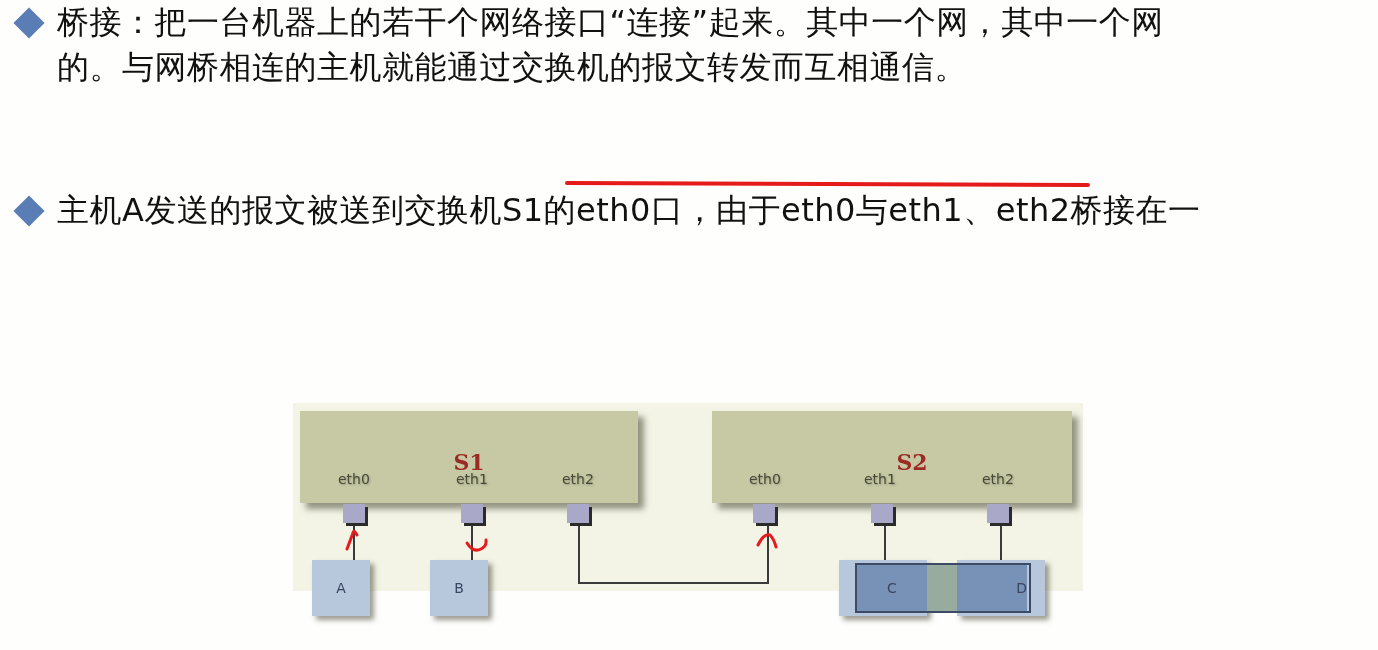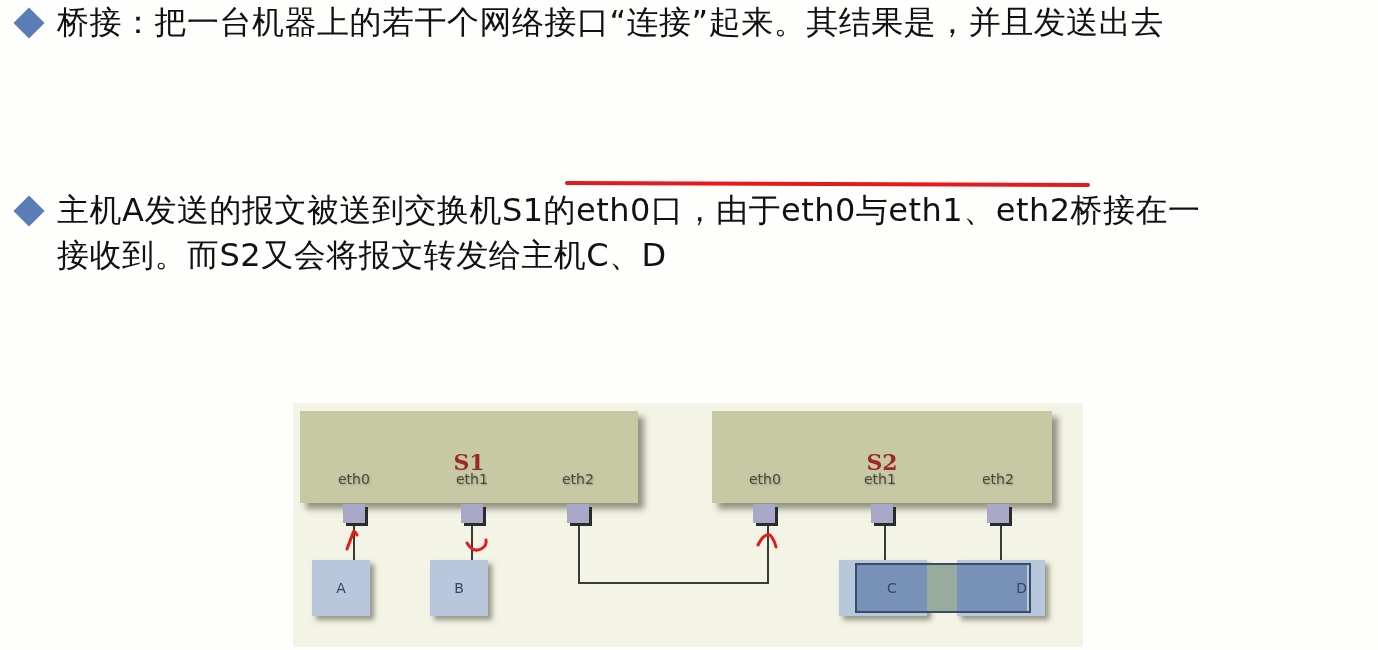--- a/index.html
+++ b/index.html
@@ -4,44 +4,44 @@
 <style>
   html, body { margin:0; padding:0; }
   body {
     width:1378px; height:650px; background:#fefefd; position:relative; overflow:hidden;
     font-family:"DejaVu Sans", "Liberation Sans", sans-serif; color:#111;
   }
   .para { position:absolute; left:57px; font-size:32px; line-height:45px; letter-spacing:0.5px; white-space:nowrap; }
   .para .line { display:block; height:45px; }
   .bullet { position:absolute; width:22px; height:22px; background:#5b7db5; transform:rotate(45deg); }
   .underline { position:absolute; left:565px; top:182px; width:525px; height:4px; background:#e51a1a; border-radius:3px; transform:rotate(0.2deg); }
-  .diagram { position:absolute; left:293px; top:403px; width:790px; height:244px; background:#f3f3e6; }
+  .diagram { position:absolute; left:293px; top:403px; width:790px; height:188px; background:#f3f3e6; }
   .switch { position:absolute; top:8px; height:92px; background:#c6c9a4; box-shadow:6px 6px 6px rgba(70,70,50,0.55); }
   .switch .name { position:absolute; top:38px; width:100%; text-align:center; font-family:"DejaVu Serif", serif; font-weight:bold; font-size:22px; color:#9c2a24; }
   .switch .eth { position:absolute; top:60px; font-family:"DejaVu Sans", sans-serif; font-size:14px; color:#4a4a3a; text-shadow:1px 1px 2px rgba(80,80,60,0.4); }
   .port { position:absolute; width:22px; height:19px; background:#a9a8c8; box-shadow:3px 3px 0 #2b2b2b; }
   .wire { position:absolute; background:#3a3a3a; }
   .host { position:absolute; width:58px; height:56px; background:#b7c7dc; box-shadow:4px 4px 5px rgba(60,60,40,0.5); font-size:14px; color:#3a4560; text-align:center; line-height:56px; }
   .host.dark { background:#7791b7; }
   .host-frame { position:absolute; border:2px solid #3e4b66; }
   svg.mark { position:absolute; overflow:visible; }
 </style>
 </head>
 <body>
 
 <div class="bullet" style="left:18px;top:12px;"></div>
 <div class="para" style="top:0px;">
-  <span class="line">桥接：把一台机器上的若干个网络接口“连接”起来。其结果是，并且发送出去</span>
+  <span class="line">桥接：把一台机器上的若干个网络接口“连接”起来。其中一个网，其中一个网</span>
+  <span class="line">的。与网桥相连的主机就能通过交换机的报文转发而互相通信。</span>
 </div>
 <div class="underline"></div>
 
 <div class="bullet" style="left:18px;top:200px;"></div>
-<div class="para" style="top:188px;">
+<div class="para" style="top:188px;text-align:right;">
   <span class="line">主机A发送的报文被送到交换机S1的eth0口，由于eth0与eth1、eth2桥接在一</span>
-  <span class="line">接收到。而S2又会将报文转发给主机C、D</span>
 </div>
 
 <div class="diagram">
 
   <div class="wire" style="left:60px;top:118px;width:2px;height:50px;"></div>
   <div class="wire" style="left:178px;top:118px;width:2px;height:50px;"></div>
   <div class="wire" style="left:285px;top:118px;width:2px;height:62px;"></div>
   <div class="wire" style="left:285px;top:179px;width:190px;height:2px;"></div>
   <div class="wire" style="left:474px;top:118px;width:2px;height:63px;"></div>
   <div class="wire" style="left:591px;top:118px;width:2px;height:50px;"></div>
@@ -50,21 +50,21 @@
   <div class="switch" style="left:7px;width:338px;">
     <div class="name">S1</div>
     <div class="eth" style="left:38px;">eth0</div>
     <div class="eth" style="left:156px;">eth1</div>
     <div class="eth" style="left:262px;">eth2</div>
   </div>
   <div class="port" style="left:50px;top:101px;"></div>
   <div class="port" style="left:168px;top:101px;"></div>
   <div class="port" style="left:274px;top:101px;"></div>
 
-  <div class="switch" style="left:419px;width:340px;">
+  <div class="switch" style="left:419px;width:340px;padding-left:20px;">
     <div class="name">S2</div>
     <div class="eth" style="left:37px;">eth0</div>
     <div class="eth" style="left:152px;">eth1</div>
     <div class="eth" style="left:270px;">eth2</div>
   </div>
   <div class="port" style="left:460px;top:101px;"></div>
   <div class="port" style="left:578px;top:101px;"></div>
   <div class="port" style="left:694px;top:101px;"></div>
 
   <div class="host" style="left:19px;top:157px;">A</div>

